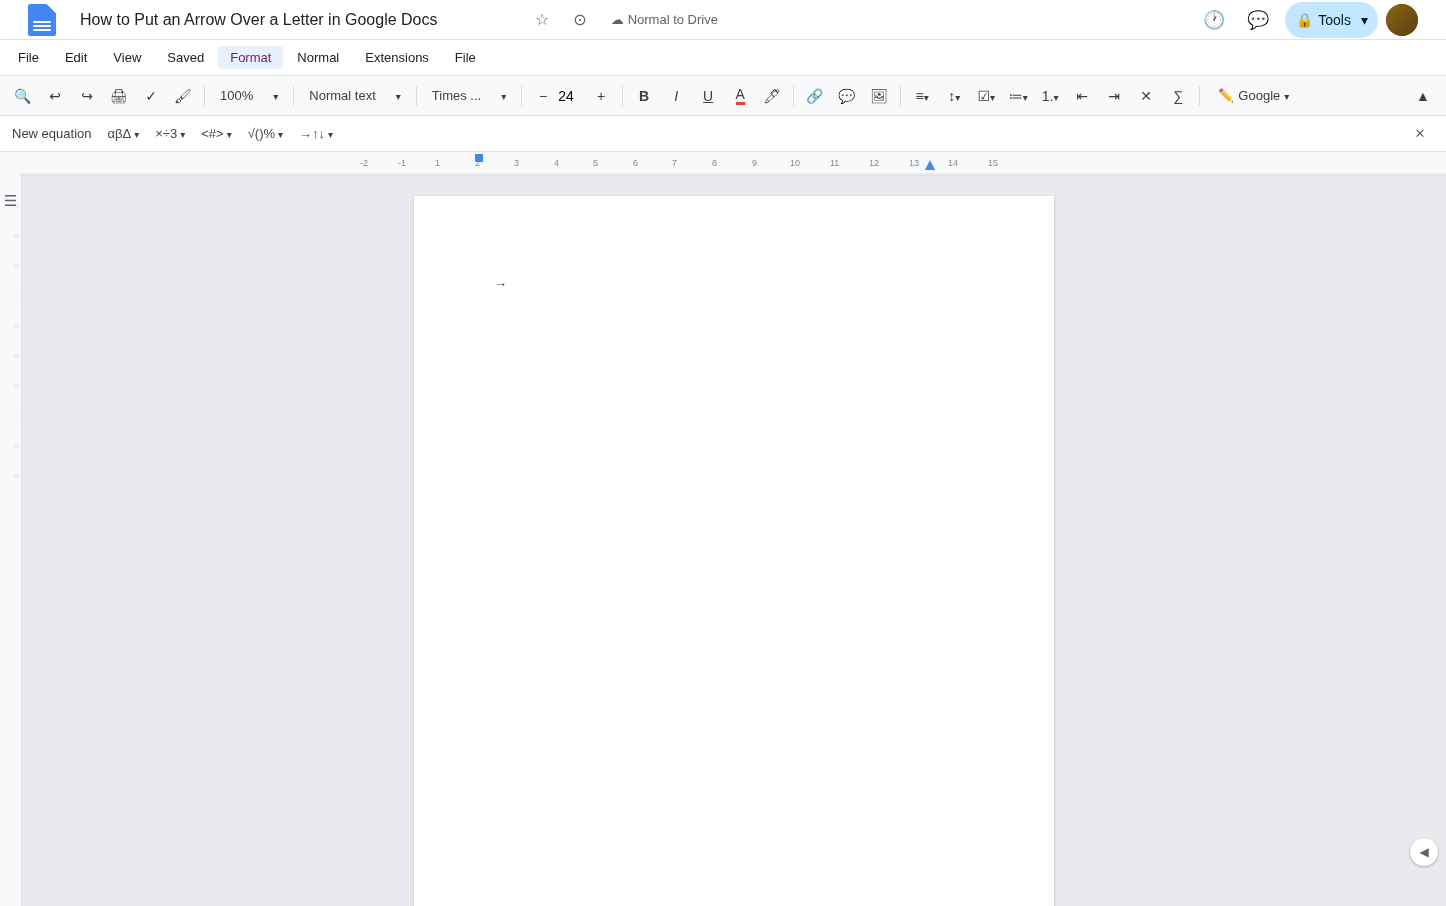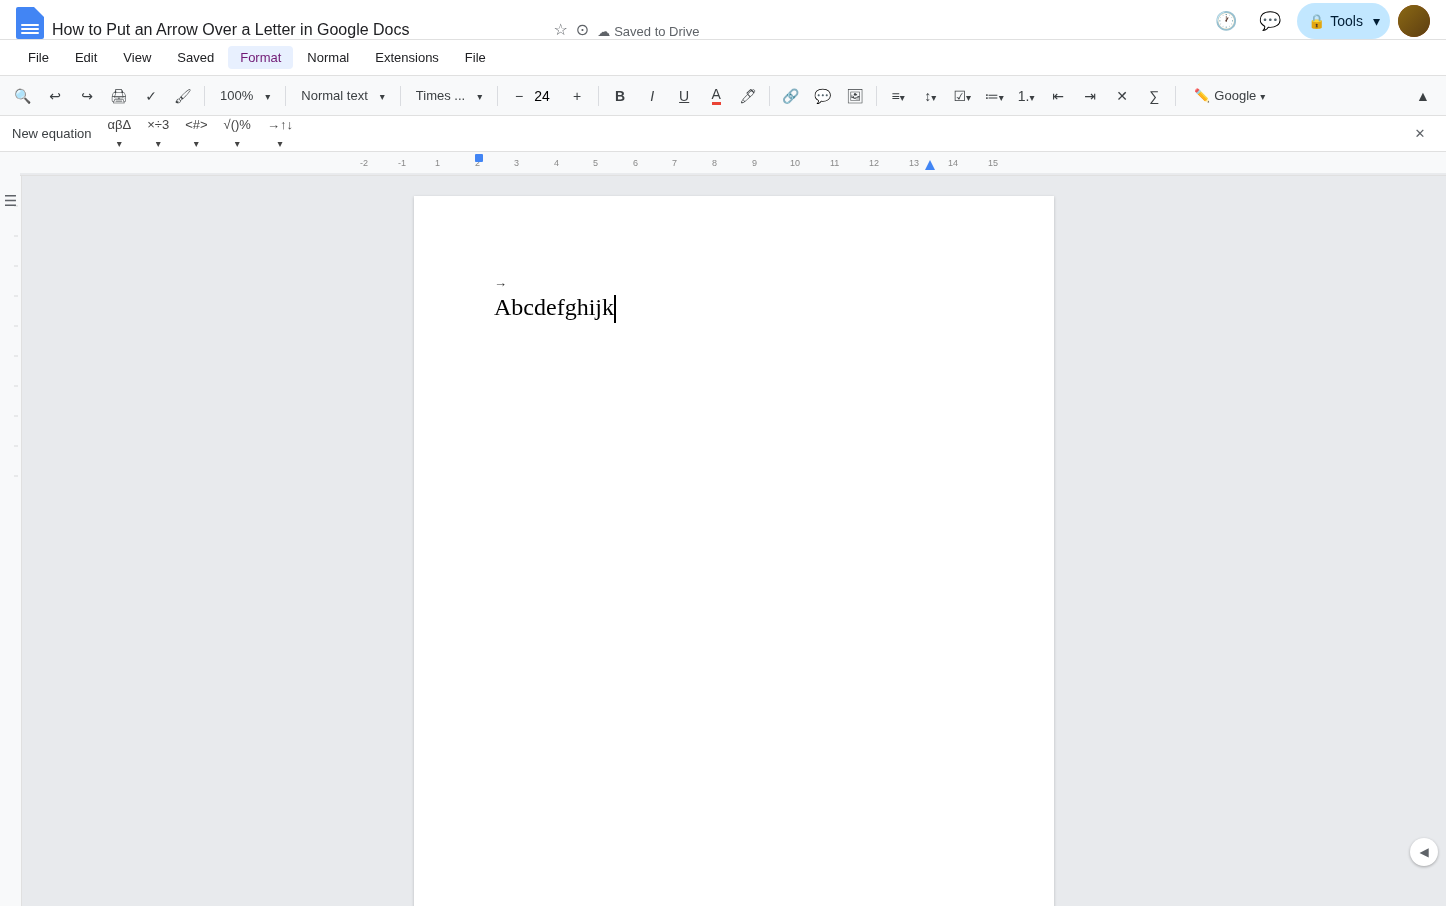--- a/index.html
+++ b/index.html
@@ -1,26 +1,26 @@
 <!DOCTYPE html>
 <html><head>
   <meta charset="utf-8">
   <style>
     * { box-sizing: border-box; margin: 0; padding: 0; }
     body { font-family: 'Arial', sans-serif; font-size: 13px; background: #f8f9fa; overflow: hidden; width: 1446px; height: 906px; }
 
     
     #title-bar {
       display: flex;
-      align-items: flex-end;
+      align-items: center;
       height: 40px;
-      padding: 0 16px;
+      padding: 0 28px;
       background: #fff;
       border-bottom: 1px solid #e0e0e0;
-      gap: 8px;
+      gap: 24px;
     }
     #doc-icon {
       width: 28px; height: 32px;
       background: #4285f4;
       border-radius: 2px;
       position: relative;
       flex-shrink: 0;
     }
     #doc-icon::before {
       content: '';
@@ -50,21 +50,21 @@
     }
     #share-btn-arrow { padding: 0 6px; }
     #avatar { width: 32px; height: 32px; border-radius: 50%; background: #8b4513; overflow: hidden; cursor: pointer; display: flex; align-items: center; justify-content: center; }
     #avatar-img { width: 100%; height: 100%; background: linear-gradient(135deg, #8b6914, #5c3d11); border-radius: 50%; }
 
     
     #menu-bar {
       display: flex;
       align-items: center;
       height: 36px;
-      padding: 0 16px;
+      padding: 0 6px;
       background: #fff;
       border-bottom: 1px solid #e0e0e0;
       gap: 2px;
     }
     .menu-item {
       padding: 4px 12px;
       border-radius: 4px;
       cursor: pointer;
       font-size: 13px;
       color: #202124;
@@ -86,21 +86,21 @@
       min-width: 30px;
       display: flex; align-items: center; justify-content: center;
       border-radius: 4px;
       cursor: pointer;
       color: #3c4043;
       font-size: 14px;
       padding: 0 4px;
     }
     .tb-separator { width: 1px; height: 20px; background: #dadce0; margin: 0 4px; }
     .tb-select {
-      display: flex; align-items: center; gap: 12px;
+      display: flex; align-items: center; gap: 20px;
       padding: 0 8px; height: 30px;
       border: 1px solid transparent; border-radius: 4px;
       cursor: pointer; font-size: 13px; color: #3c4043;
     }
     #font-size-container { display: flex; align-items: center; gap: 0; }
     #editing-mode {
       display: flex; align-items: center; gap: 4px;
       padding: 0 8px; height: 30px;
       border-radius: 4px; cursor: pointer; font-size: 13px;
       color: #3c4043; margin-left: 4px;
@@ -115,21 +115,21 @@
       padding: 0 12px;
       background: #fff;
       border-bottom: 1px solid #e0e0e0;
       gap: 0;
     }
     #new-equation-label { font-size: 13px; color: #3c4043; margin-right: 8px; }
     .eq-btn {
       display: flex; align-items: center; gap: 3px;
       padding: 2px 8px; border-radius: 4px;
       cursor: pointer; font-size: 13px; color: #444;
-      border: none; background: transparent; flex-direction: column;
+      border: none; background: transparent;
     }
     #eq-close {
       margin-left: auto; cursor: pointer; color: #5f6368;
       width: 28px; height: 28px; display: flex; align-items: center; justify-content: center;
       border-radius: 50%;
     }
 
     
     #ruler {
       height: 24px;
@@ -238,21 +238,21 @@
       <div class="doc-line"></div>
       <div class="doc-line"></div>
       <div class="doc-line"></div>
     </div>
   </div>
   <span id="title-text">How to Put an Arrow Over a Letter in Google Docs</span>
   <span class="title-icon">☆</span>
   <span class="title-icon">⊙</span>
   <span id="cloud-status">
     <span>☁</span>
-    <span>Saved to Drive</span>
+    <span>Normal to Drive</span>
   </span>
   <div class="spacer"></div>
   <div id="header-right">
     <div id="history-icon">🕐</div>
     <div id="comment-icon">💬</div>
     <div id="share-btn">
       <span>🔒</span>
       <span>Tools</span>
       <span id="share-btn-arrow">▾</span>
     </div>
@@ -441,21 +441,18 @@
     </svg>
     <div id="outline-icon" style="margin-top:8px;font-size:15px;color:#5f6368;z-index:1;">☰</div>
   </div>
 
   <div id="page-area">
     <div id="page">
       <div id="doc-content" style="padding-top: 0px; position: relative;">
         <div id="arrow-over" style="font-size: 14px; color: rgb(51, 51, 51); margin-bottom: 0px; position: relative; display: block; padding-left: 0px; line-height: 1;">
             <div style="font-size: 13px; line-height: 1; color: rgb(51, 51, 51); margin-bottom: 0px;">→</div>
           </div>
-        <div id="doc-text">
-          <span>Abcdefghijk</span><span id="cursor"></span>
-        </div>
       </div>
     </div>
 
     <div id="right-expand">◀</div>
   </div>
 </div>
 
 </body></html>

